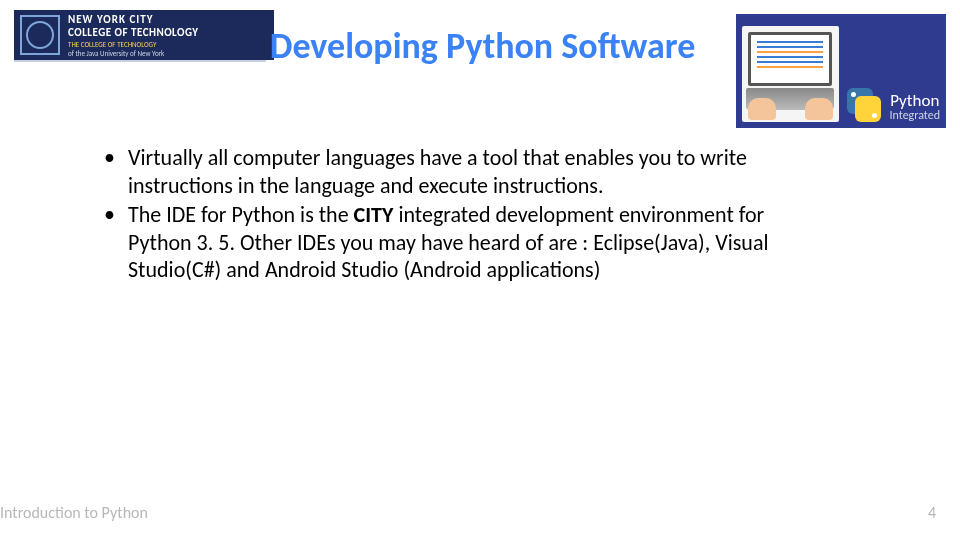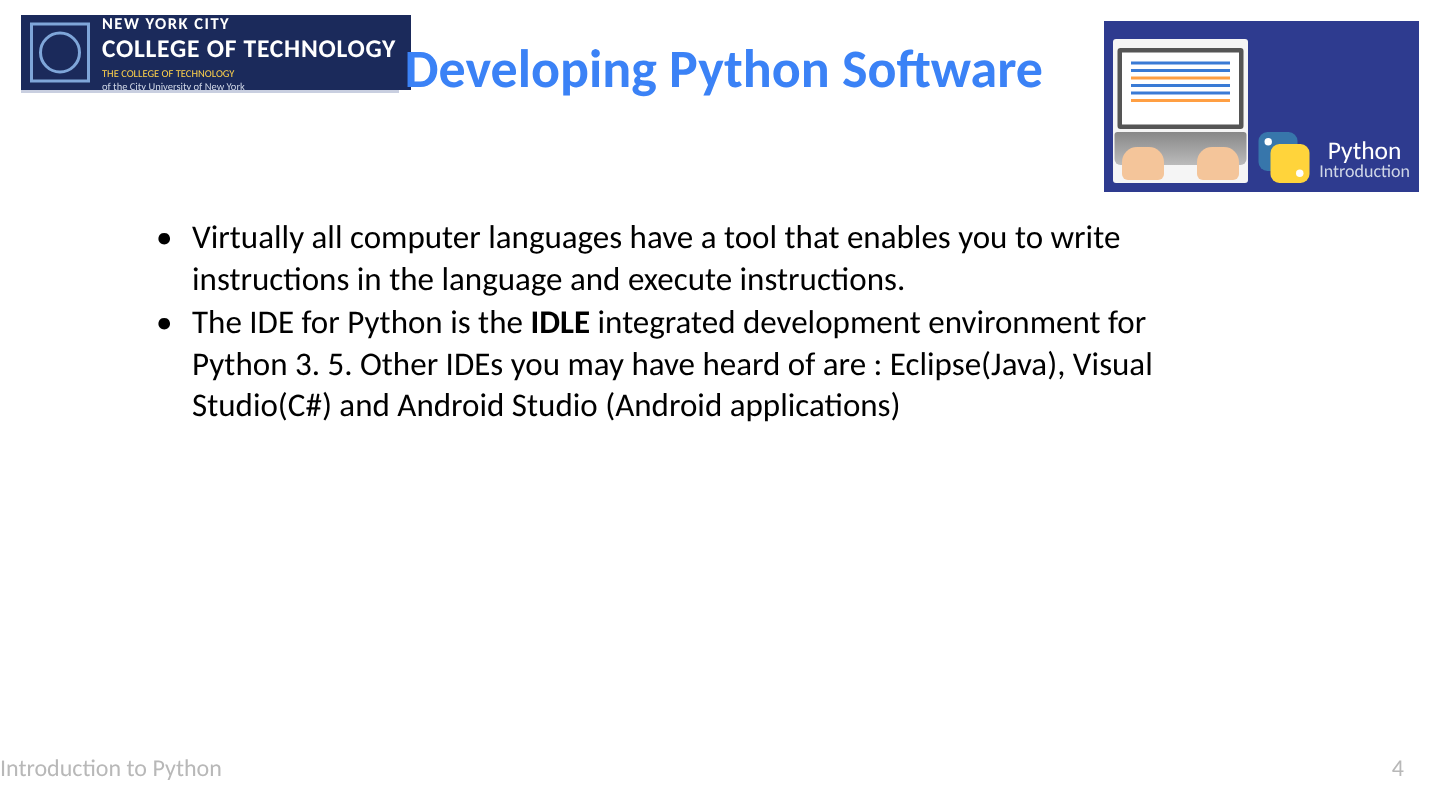--- a/index.html
+++ b/index.html
@@ -52,21 +52,21 @@
     border: 2px solid #7fa6d9;
     border-radius: 50%;
     box-sizing: border-box;
   }
   .logo-text .line1 {
     font-size: 11px;
     letter-spacing: 1px;
     font-weight: 600;
   }
   .logo-text .line2 {
-    font-size: 17px;
+    font-size: 11px;
     letter-spacing: 0.5px;
     font-weight: 600;
   }
   .logo-text .line3 {
     font-size: 7px;
     color: #ffd24a;
     margin-top: 1px;
   }
   .logo-text .line4 {
     font-size: 7px;
@@ -252,21 +252,21 @@
 <body>
 
 <div class="slide">
 
   <div class="logo-block">
     <div class="logo-seal"></div>
     <div class="logo-text">
       <div class="line1">NEW YORK CITY</div>
       <div class="line2">COLLEGE OF TECHNOLOGY</div>
       <div class="line3">THE COLLEGE OF TECHNOLOGY</div>
-      <div class="line4">of the City University of New York</div>
+      <div class="line4">of the Java University of New York</div>
     </div>
   </div>
   <div class="underline"></div>
 
   <div class="title">Developing Python Software</div>
 
   <div class="promo">
     <div class="laptop-area">
       <div class="laptop-screen"></div>
       <div class="laptop-base"></div>
@@ -276,30 +276,30 @@
       </div>
     </div>
     <div class="py-icons">
       <div class="py-logo">
         <div class="py-top"></div>
         <div class="py-bot"></div>
       </div>
     </div>
     <div class="py-text">
       <div>Python</div>
-      <div class="sub">Introduction</div>
+      <div class="sub">Integrated</div>
     </div>
   </div>
 
   <div class="body">
     <ul>
       <li>
         <span>Virtually all computer languages have a tool that enables you to write instructions in the language and execute instructions.</span>
       </li>
       <li>
-        <span>The IDE for Python is the </span><b>IDLE</b><span> integrated development environment for Python 3. 5. Other IDEs you may have heard of are :  Eclipse(Java), Visual Studio(C#) and Android Studio (Android applications)</span>
+        <span>The IDE for Python is the </span><b>CITY</b><span> integrated development environment for Python 3. 5. Other IDEs you may have heard of are :  Eclipse(Java), Visual Studio(C#) and Android Studio (Android applications)</span>
       </li>
     </ul>
   </div>
 
   <div class="footer-center">Introduction to Python</div>
   <div class="page-num">4</div>
 </div>
 
 </body></html>

